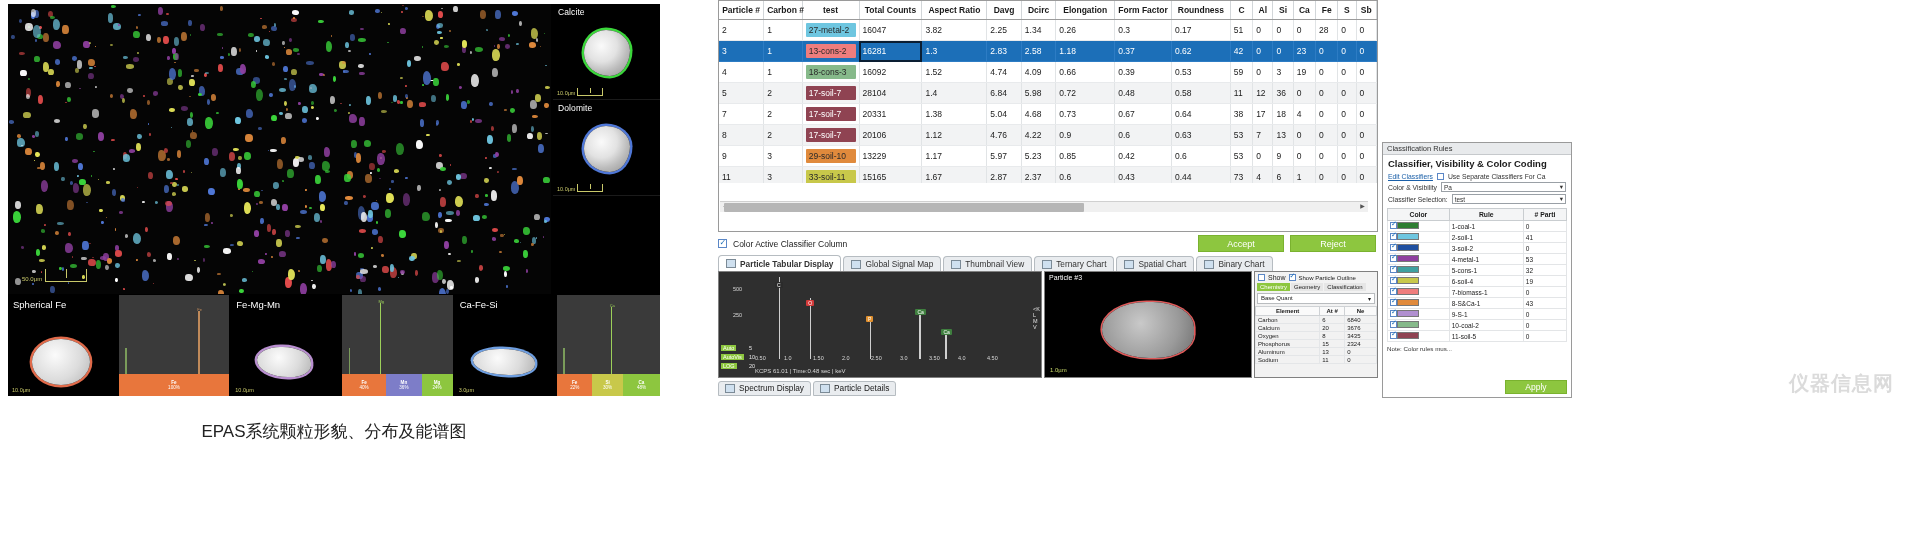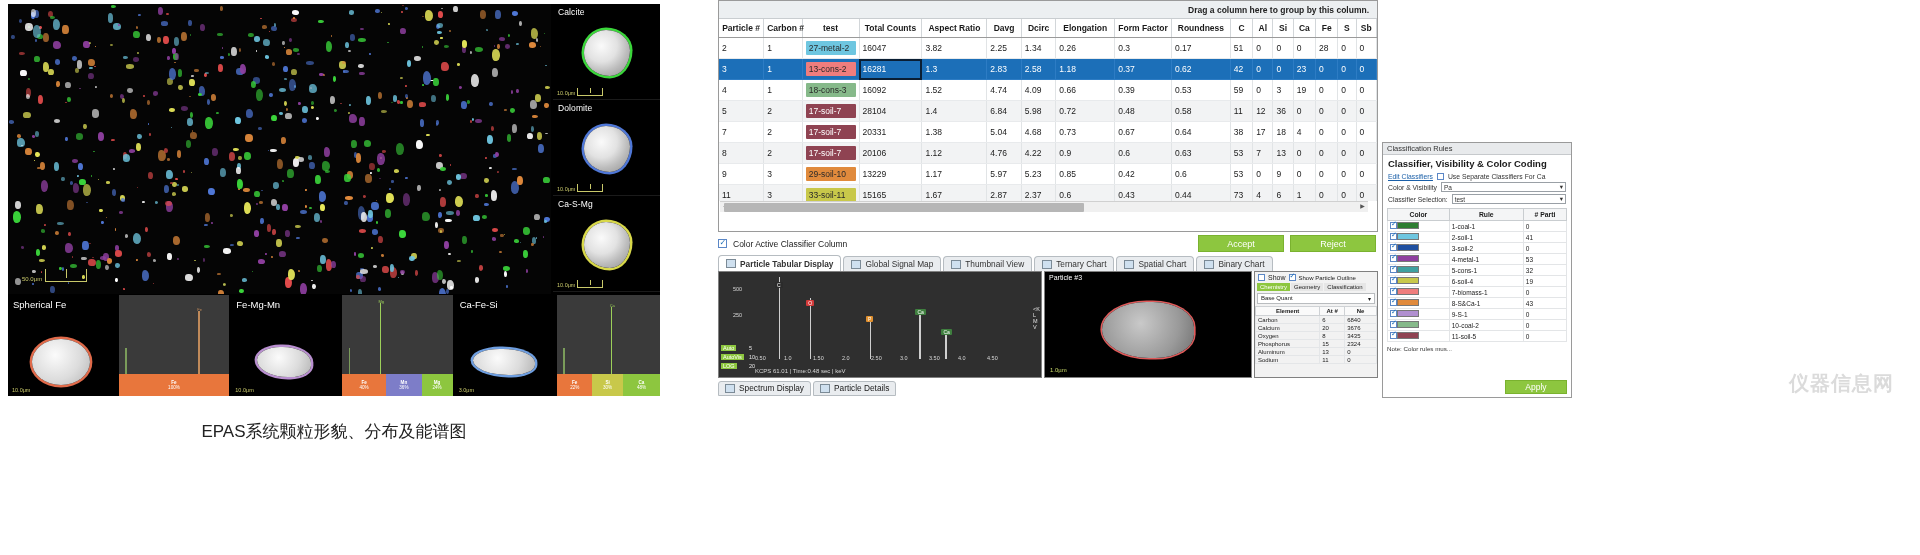--- a/index.html
+++ b/index.html
@@ -814,28 +814,20 @@
         </span>
       </div>
       <div class="thumb">
         <span class="tlabel">Dolomite</span>
         <span class="blob b"></span>
         <span class="tscale">
           <span>10.0μm</span>
           <span class="tk"></span>
         </span>
       </div>
-      <div class="thumb">
-        <span class="tlabel">Ca-S-Mg</span>
-        <span class="blob y"></span>
-        <span class="tscale">
-          <span>10.0μm</span>
-          <span class="tk"></span>
-        </span>
-      </div>
     </div>
 
     <div class="epas-bottom" id="epasBottom">
         <div class="bcell" style="width: 222px;">
           <div class="bimg">
             <span class="blabel">Spherical Fe</span>
             <span style="position: absolute; left: 48%; top: 66%; transform: translate(-50%, -50%); width: 58px; height: 46px; border-radius: 50%; background: radial-gradient(circle at 40% 35%, rgb(251, 251, 251), rgb(220, 220, 220) 55%, rgb(180, 180, 180) 100%); box-shadow: rgb(224, 106, 74) 0px 0px 0px 2.4px;"></span>
             <span style="position: absolute; left: 4px; bottom: 3px; color: rgb(201, 201, 106); font-size: 5.5px;">10.0μm</span>
           </div>
           <div class="bspec">
@@ -901,23 +893,20 @@
               </span>
             </div>
           </div>
         </div>
       </div>
   </div>
 
   <div class="wb">
 
     <div class="wb-grid">
-      <div class="grouprow">
-        <span>Drag a column here to group by this column.</span>
-      </div>
       <div style="height:182px;overflow:hidden;">
         <table class="ptbl">
           <colgroup>
             <col style="width:44px">
               <col style="width:38px">
               <col style="width:56px">
             <col style="width:62px">
               <col style="width:64px">
               <col style="width:34px">
             <col style="width:34px">

